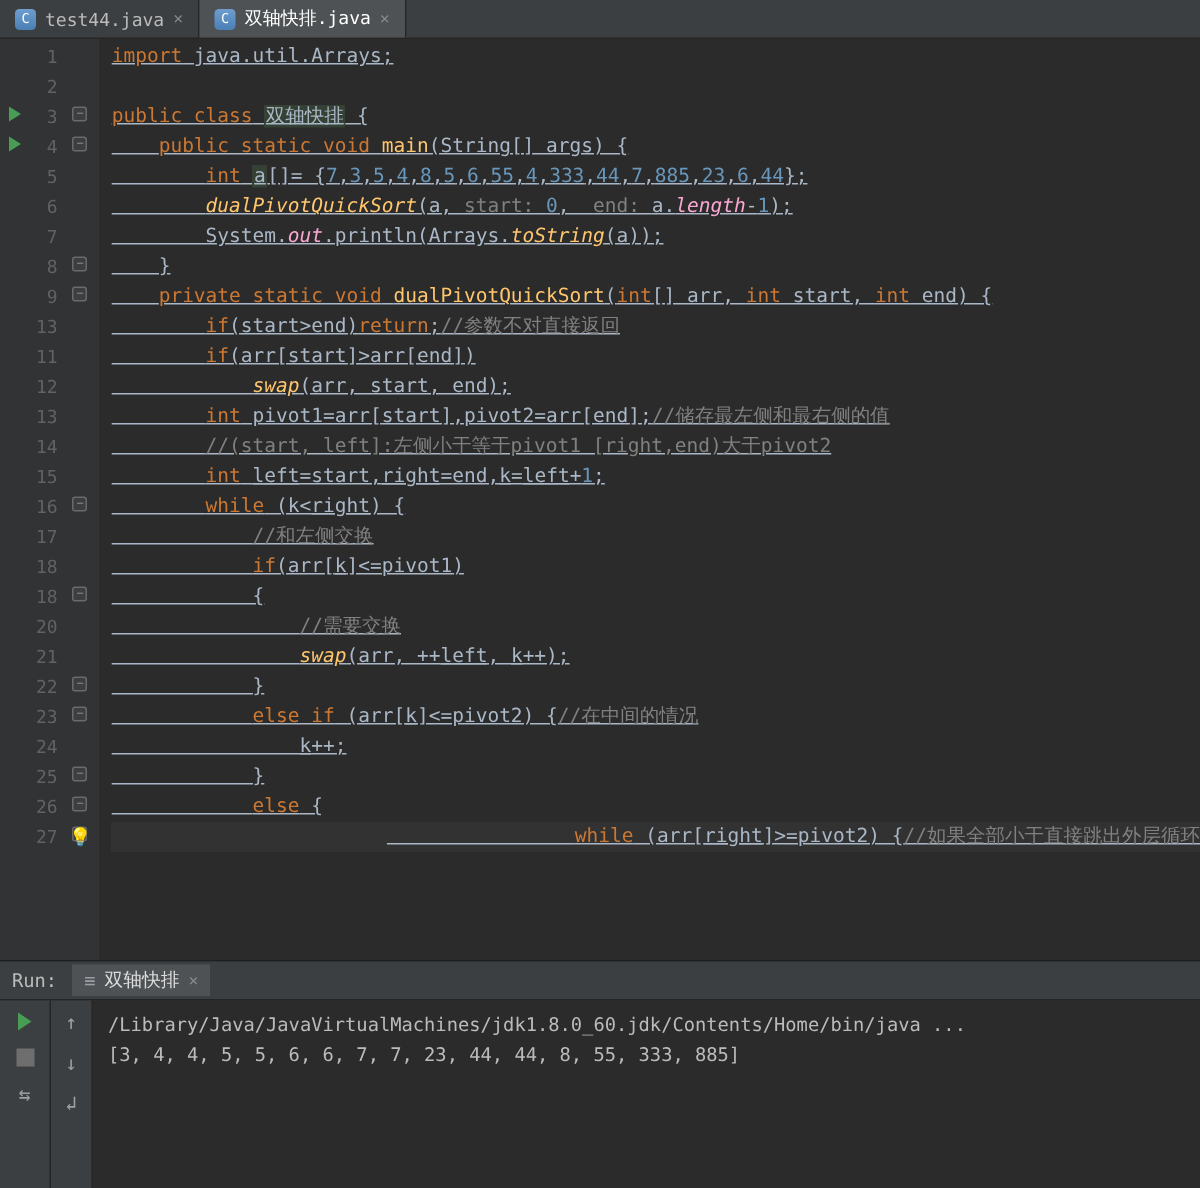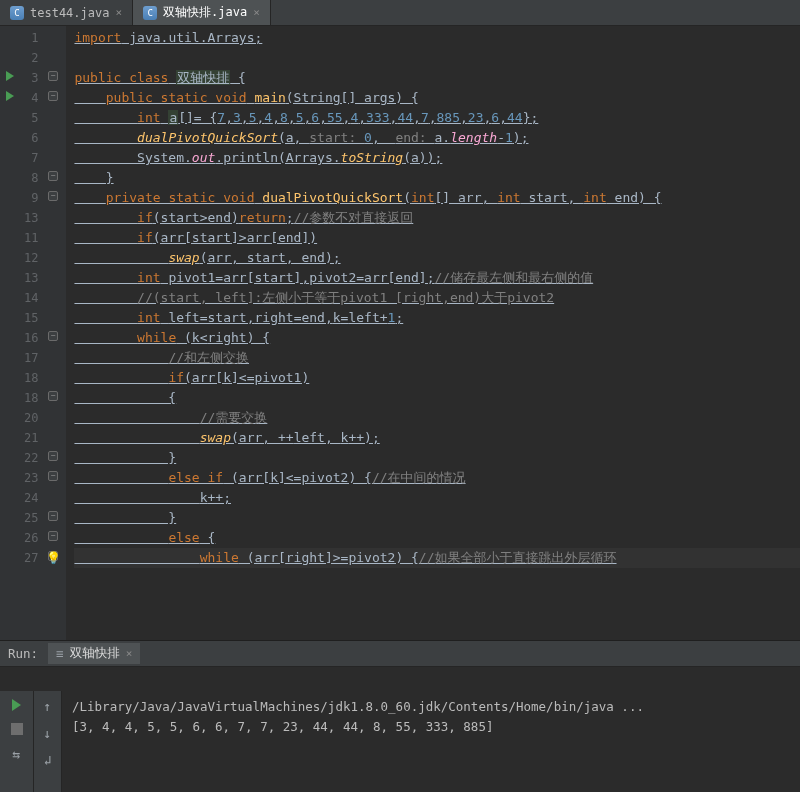--- a/index.html
+++ b/index.html
@@ -86,21 +86,21 @@
     background:#313335;
     position:relative;
   }
   .code {
     flex:1;
     padding:2px 0 2px 8px;
     white-space:pre;
     overflow:hidden;
   }
   .code .row { height:20px;text-decoration:underline; }
-  .row.hl-current { background:#323232; }
+  .row.hl-current { background:#323232;text-align:right; }
   .bulb {
     position:absolute;
     left:2px;
     font-size:12px;
   }
 
   
   .kw   { color:#cc7832; }
   .num  { color:#6897bb; }
   .fn   { color:#ffc66d; }
@@ -112,21 +112,20 @@
   .op   { color:#a9b7c6; }
 
   
   .run-panel {
     border-top:1px solid #1f1f1f;
     background:#2b2b2b;
     display:flex;
     flex-direction:column;
     height:152px;
     font-size:12.5px;
-    gap:24px;
   }
   .run-header {
     height:26px;
     background:#3c3f41;
     display:flex;
     align-items:center;
     gap:10px;
     padding:0 8px;
     border-bottom:1px solid #252525;
     color:#bbbbbb;

